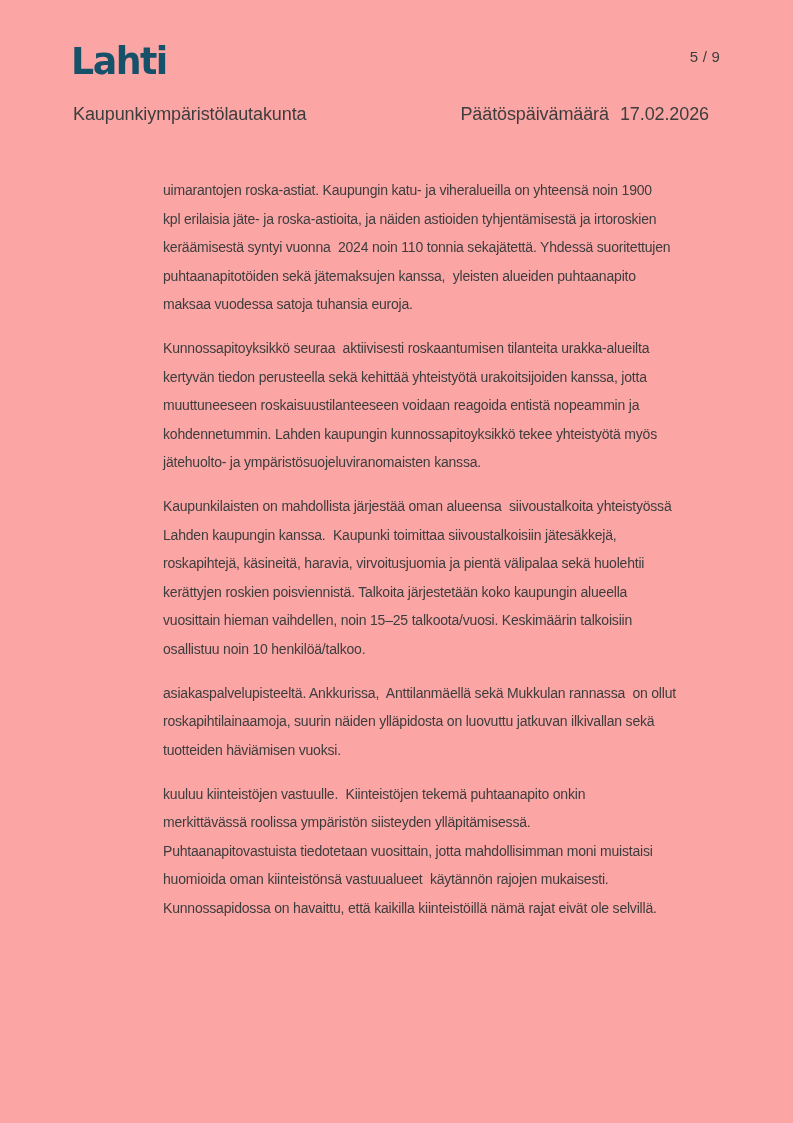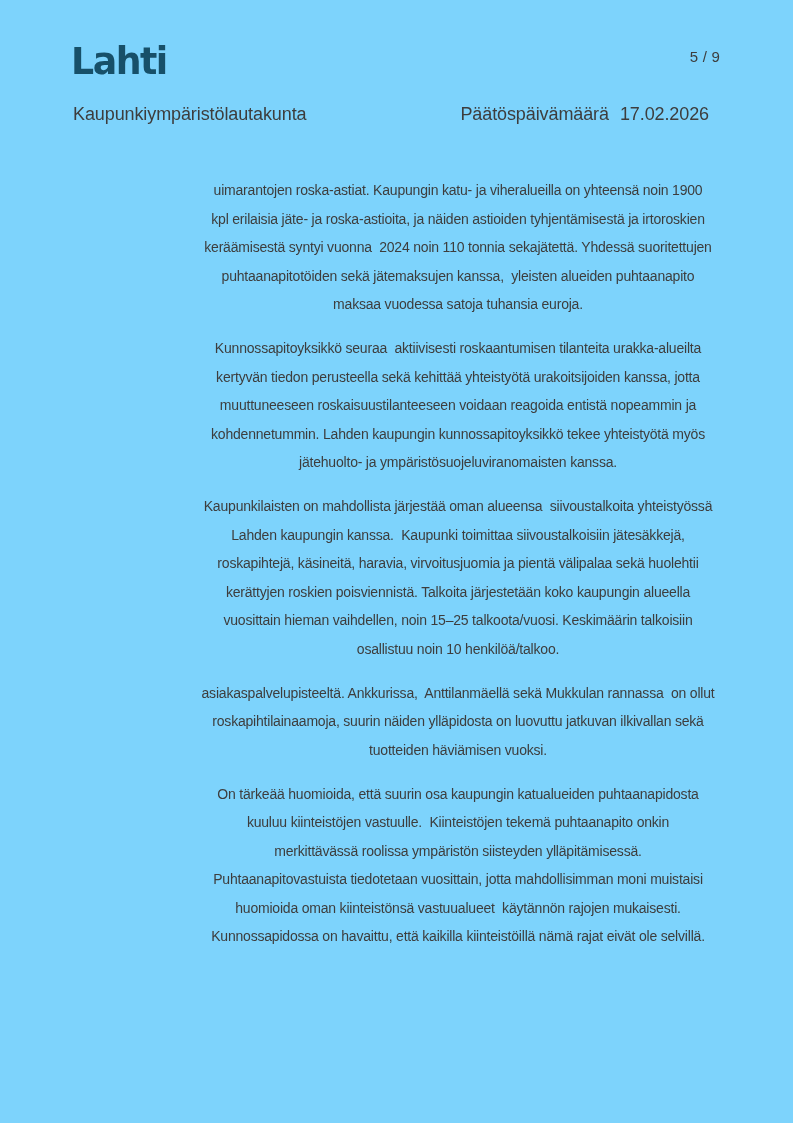--- a/index.html
+++ b/index.html
@@ -1,20 +1,20 @@
 <!DOCTYPE html>
 <html lang="fi"><head>
 <meta charset="utf-8">
 <style>
   html, body { margin: 0; padding: 0; background: #ffffff; }
   .page {
     position: relative;
     width: 793px;
     height: 1123px;
-    background: #7dd3fc;
+    background: #fca5a5;
     overflow: hidden;
     font-family: "Liberation Sans", sans-serif;
     color: #3d3d3d;
   }
   .logo {
     position: absolute;
     left: 71px;
     top: 40px;
     font-family: "DejaVu Sans", sans-serif;
     font-size: 37px;
@@ -46,21 +46,20 @@
   .meta-date .label { margin-right: 11px; }
   .content {
     position: absolute;
     left: 163px;
     top: 176px;
     width: 590px;
     font-size: 14px;
     line-height: 28.5px;
     letter-spacing: -0.2px;
     color: #3d3d3d;
-    text-align: center;
   }
   .para { margin: 0 0 15.5px 0; }
   .line { white-space: pre; }
 </style>
 </head>
 <body>
 
 <div class="page">
 
   <div class="logo">Lahti</div>
@@ -99,21 +98,20 @@
       <div class="line">osallistuu noin 10 henkilöä/talkoo.</div>
     </div>
 
     <div class="para">
       <div class="line">asiakaspalvelupisteeltä. Ankkurissa,  Anttilanmäellä sekä Mukkulan rannassa  on ollut</div>
       <div class="line">roskapihtilainaamoja, suurin näiden ylläpidosta on luovuttu jatkuvan ilkivallan sekä</div>
       <div class="line">tuotteiden häviämisen vuoksi.</div>
     </div>
 
     <div class="para">
-      <div class="line">On tärkeää huomioida, että suurin osa kaupungin katualueiden puhtaanapidosta</div>
       <div class="line">kuuluu kiinteistöjen vastuulle.  Kiinteistöjen tekemä puhtaanapito onkin</div>
       <div class="line">merkittävässä roolissa ympäristön siisteyden ylläpitämisessä.</div>
       <div class="line">Puhtaanapitovastuista tiedotetaan vuosittain, jotta mahdollisimman moni muistaisi</div>
       <div class="line">huomioida oman kiinteistönsä vastuualueet  käytännön rajojen mukaisesti.</div>
       <div class="line">Kunnossapidossa on havaittu, että kaikilla kiinteistöillä nämä rajat eivät ole selvillä.</div>
     </div>
 
   </div>
 
 </div>

